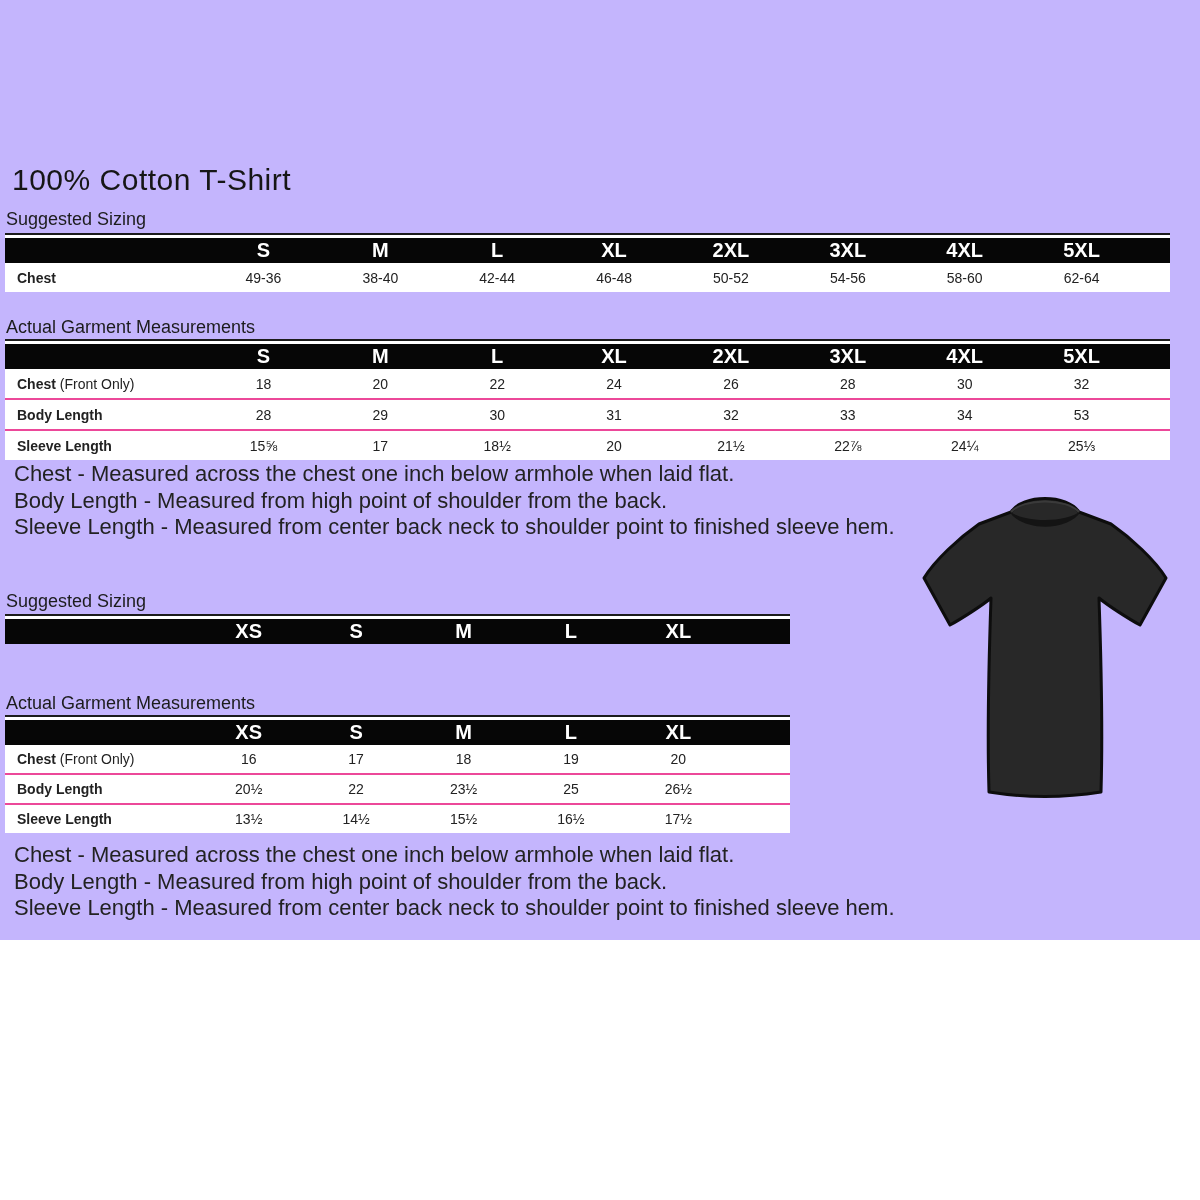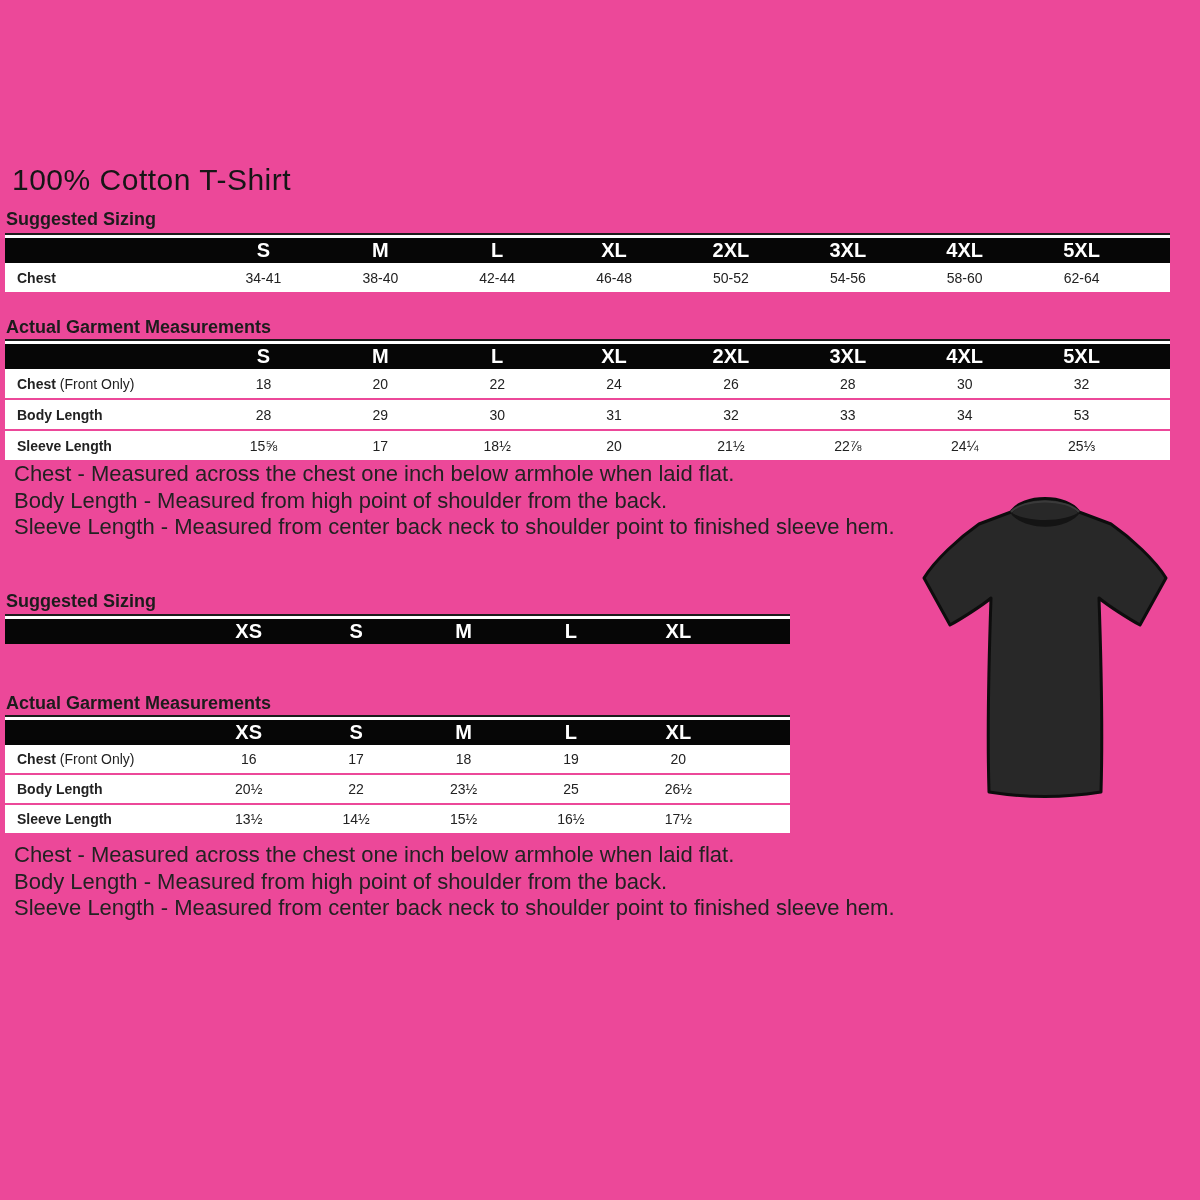--- a/index.html
+++ b/index.html
@@ -5,41 +5,41 @@
   html, body {
     margin: 0;
     padding: 0;
     background: #ffffff;
     font-family: "Liberation Sans", sans-serif;
     color: #1a1a1a;
   }
   .canvas {
     position: relative;
     width: 1200px;
-    height: 1200px;
-    background: #ec4899;
+    height: 940px;
+    background: #c4b5fd;
     overflow: hidden;
   }
 
   
   .h-adult {
     position: absolute; left: 12px; top: 163px;
     font-size: 30px; font-weight: 400; letter-spacing: 0.5px; color: #161616;
   }
   .banner {
     position: absolute; left: 345px; top: 164px; width: 558px; height: 45px;
     background: #000000; color: #ffffff;
     display: flex; align-items: center; justify-content: center;
     font-size: 31px; font-weight: bold; letter-spacing: 6px;
   }
   .h-youth {
     position: absolute; left: 2px; top: 548px;
     font-size: 29px; font-weight: bold; color: #161616;
   }
-  .sec-label { position: absolute; font-size: 18px; color: #1c1c1c; font-weight: bold; }
+  .sec-label { position: absolute; font-size: 18px; color: #1c1c1c; }
 
   
   .sztable {
     position: absolute;
     border-top: 2px solid #1c1c1c;
     padding-top: 3px;
     background: #ffffff;
   }
   .sz-header {
     display: flex; align-items: center;
@@ -85,21 +85,21 @@
         <div class="val-cell">M</div>
         <div class="val-cell">L</div>
         <div class="val-cell">XL</div>
         <div class="val-cell">2XL</div>
         <div class="val-cell">3XL</div>
         <div class="val-cell">4XL</div>
         <div class="val-cell">5XL</div>
       </div>
       <div class="sz-row">
         <div class="label-cell"><div class="" style="font-weight: bold; display: inline;">Chest</div></div>
-        <div class="val-cell">34-41</div>
+        <div class="val-cell">49-36</div>
         <div class="val-cell">38-40</div>
         <div class="val-cell">42-44</div>
         <div class="val-cell">46-48</div>
         <div class="val-cell">50-52</div>
         <div class="val-cell">54-56</div>
         <div class="val-cell">58-60</div>
         <div class="val-cell">62-64</div>
       </div>
     </div>
 

